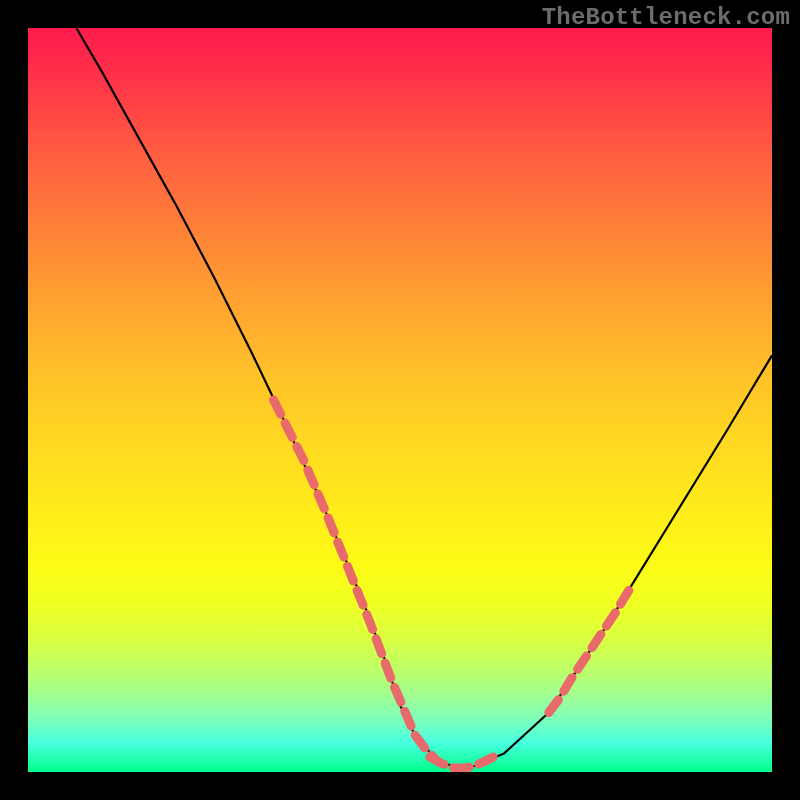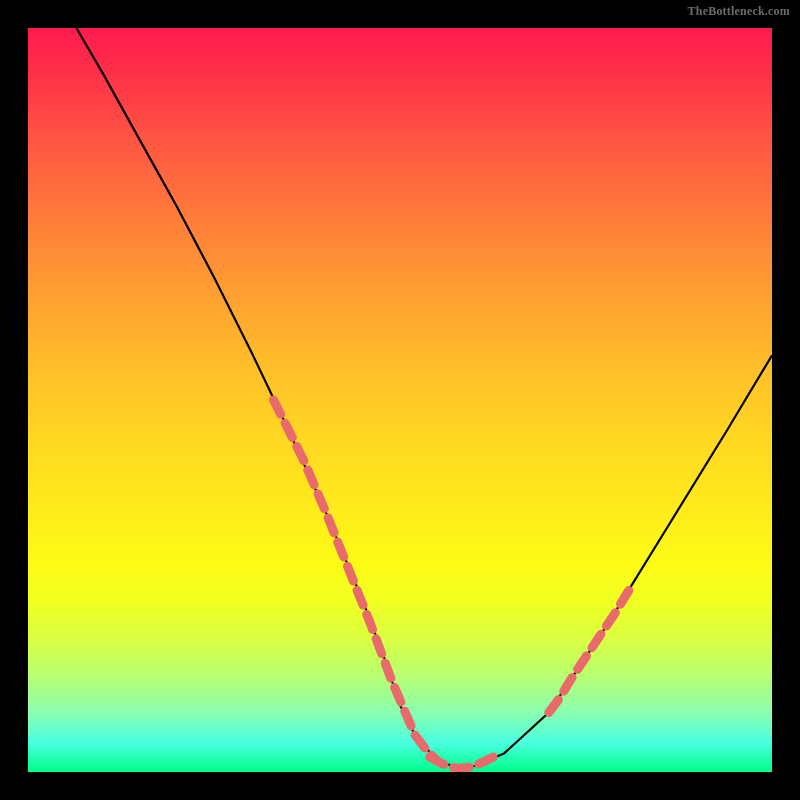--- a/index.html
+++ b/index.html
@@ -36,22 +36,22 @@
       #b8ff70 87%,
       #8affb0 92%,
       #4affe0 96%,
       #00ff8a 100%
     );
   }
   .watermark {
     position: absolute;
     top: 4px;
     right: 10px;
-    font-family: Liberation Serif, serif;
-    font-size: 12px;
+    font-family: Liberation Mono, monospace;
+    font-size: 24px;
     font-weight: 600;
     color: #6c6c6c;
     letter-spacing: 0.2px;
   }
   svg.curve {
     position: absolute;
     left: 0;
     top: 0;
     width: 744px;
     height: 744px;

